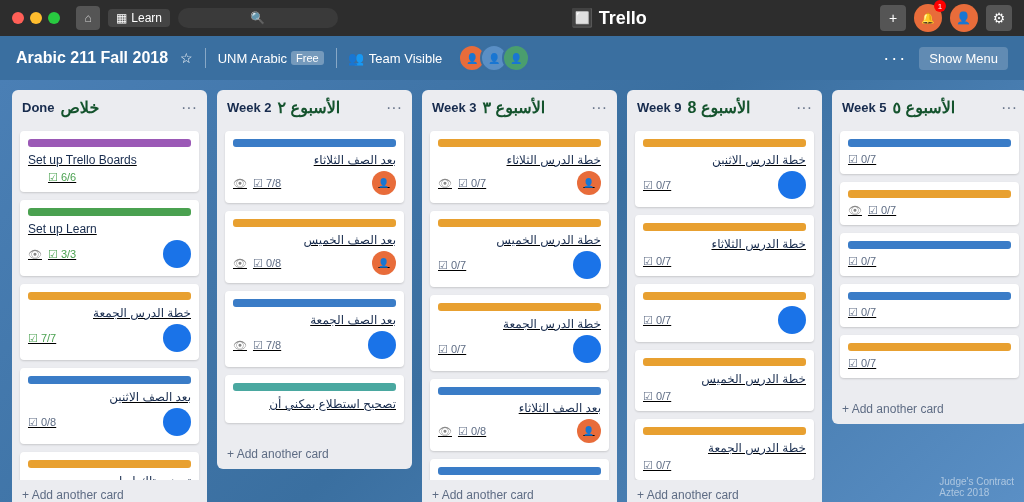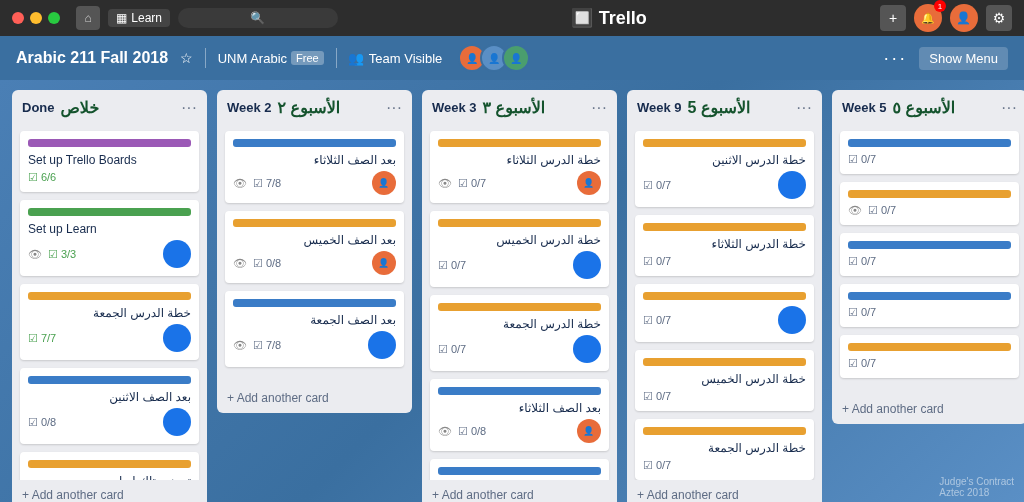--- a/index.html
+++ b/index.html
@@ -184,20 +184,21 @@
     }
     .column-title-arabic {
       font-size: 16px;
       color: #14532d;
     }
     .col-menu { color: #6b778c; cursor: pointer; font-size: 16px; }
     .column-cards {
       padding: 8px 8px;
       flex: 1;
       overflow-y: auto;
+      text-decoration: underline;
     }
 
     
     .card {
       background: #fff;
       border-radius: 4px;
       padding: 8px;
       margin-bottom: 8px;
       box-shadow: 0 1px 2px rgba(0,0,0,0.15);
       cursor: pointer;
@@ -332,21 +333,21 @@
           <span>Done</span> 
           <span class="column-title-arabic">خلاص</span>
         </div>
         <span class="col-menu">···</span>
       </div>
       <div class="column-cards">
         <div class="card">
           <div class="card-color-bar" style="background: rgb(155, 89, 182);"></div>
           <div class="card-title card-title-ltr">Set up Trello Boards</div>
           <div class="card-footer">
-            <div style="display: flex; gap: 6px; align-items: flex-end;">
+            <div style="display: flex; gap: 6px; align-items: flex-end; margin-left: 20px;">
               <span class="card-badge" style="color: rgb(74, 161, 80);">☑ 6/6</span>
             </div>
           </div>
         </div>
         <div class="card">
           <div class="card-color-bar" style="background: rgb(74, 161, 80);"></div>
           <div class="card-title card-title-ltr">Set up Learn</div>
           <div class="card-footer">
             <div style="display: flex; gap: 6px; align-items: center;">
               <span class="card-badge" style="font-size: 11px; color: rgb(136, 136, 136);">👁</span>
@@ -420,20 +421,27 @@
           <div class="card-color-bar" style="background: rgb(58, 124, 199);"></div>
           <div class="card-title">بعد الصف الجمعة</div>
           <div class="card-footer">
             <div style="display: flex; gap: 6px; align-items: center;">
               <span class="card-badge" style="font-size: 11px; color: rgb(136, 136, 136);">👁</span>
               <span class="card-badge" style="color: rgb(94, 108, 132);">☑ 7/8</span>
             </div>
             <div class="blue-dot"></div>
           </div>
         </div>
+        <div class="card">
+          <div class="card-color-bar" style="background: rgb(74, 168, 160);"></div>
+          <div class="card-title">تصحيح استطلاع يمكني أن</div>
+          <div class="card-footer">
+            <div style="display: flex; gap: 6px; align-items: center;"></div>
+          </div>
+        </div>
       </div>
       <div class="add-card-btn">+ Add another card</div>
     </div>
     <div class="column">
       <div class="column-header">
         <div class="column-title">
           <span>Week 3</span> 
           <span class="column-title-arabic">الأسبوع ٣</span>
         </div>
         <span class="col-menu">···</span>
@@ -484,21 +492,21 @@
         <div class="card">
           <div class="card-color-bar" style="background: rgb(58, 124, 199);"></div>
         </div>
       </div>
       <div class="add-card-btn">+ Add another card</div>
     </div>
     <div class="column">
       <div class="column-header">
         <div class="column-title">
           <span>Week 9</span> 
-          <span class="column-title-arabic">الأسبوع 5</span>
+          <span class="column-title-arabic">الأسبوع 8</span>
         </div>
         <span class="col-menu">···</span>
       </div>
       <div class="column-cards">
         <div class="card">
           <div class="card-color-bar" style="background: rgb(232, 160, 48);"></div>
           <div class="card-title">خطة الدرس الاثنين</div>
           <div class="card-footer">
             <div style="display: flex; gap: 6px; align-items: center;">
               <span class="card-badge" style="color: rgb(94, 108, 132);">☑ 0/7</span>

